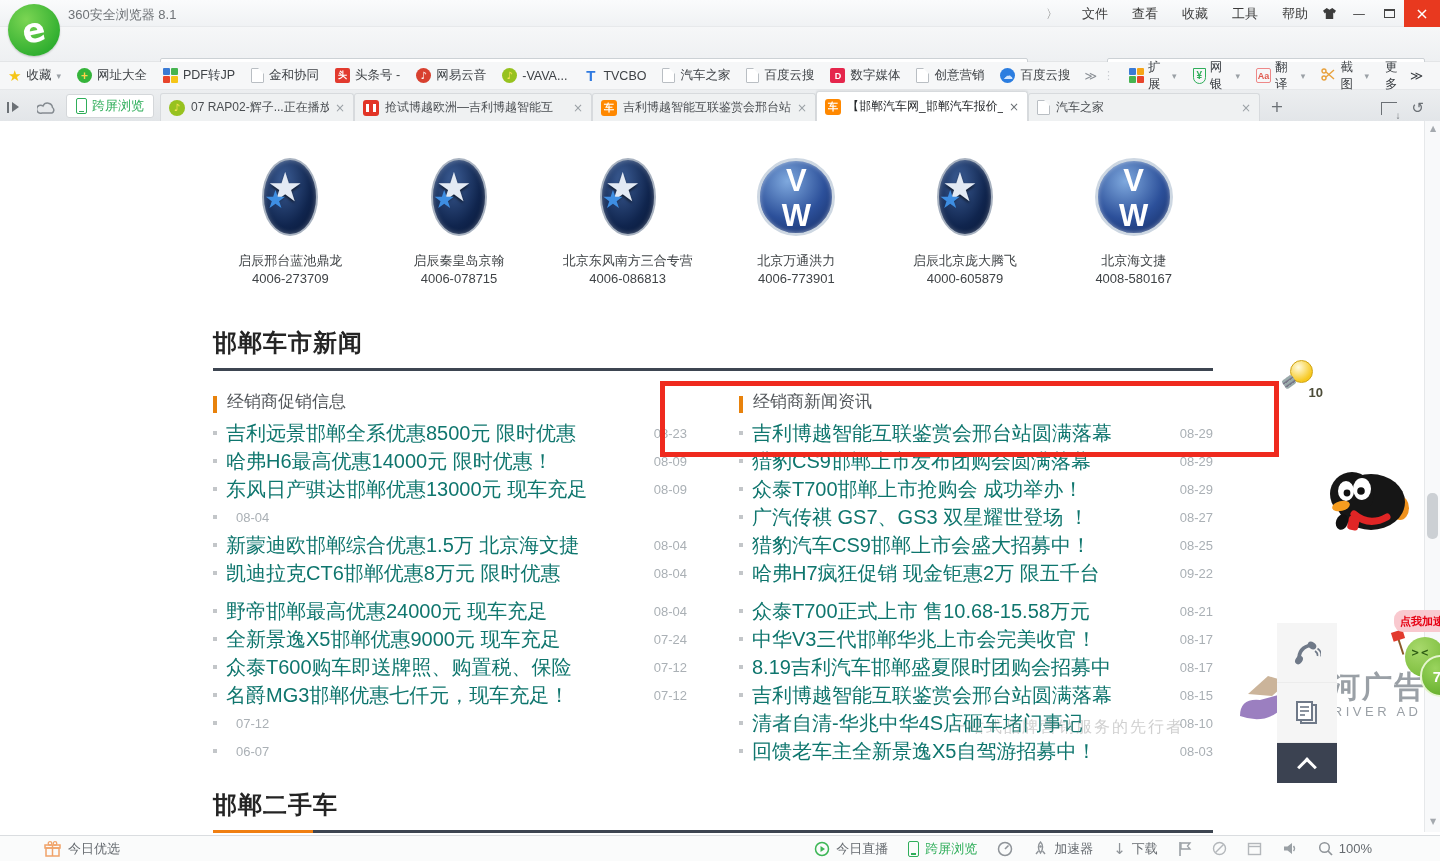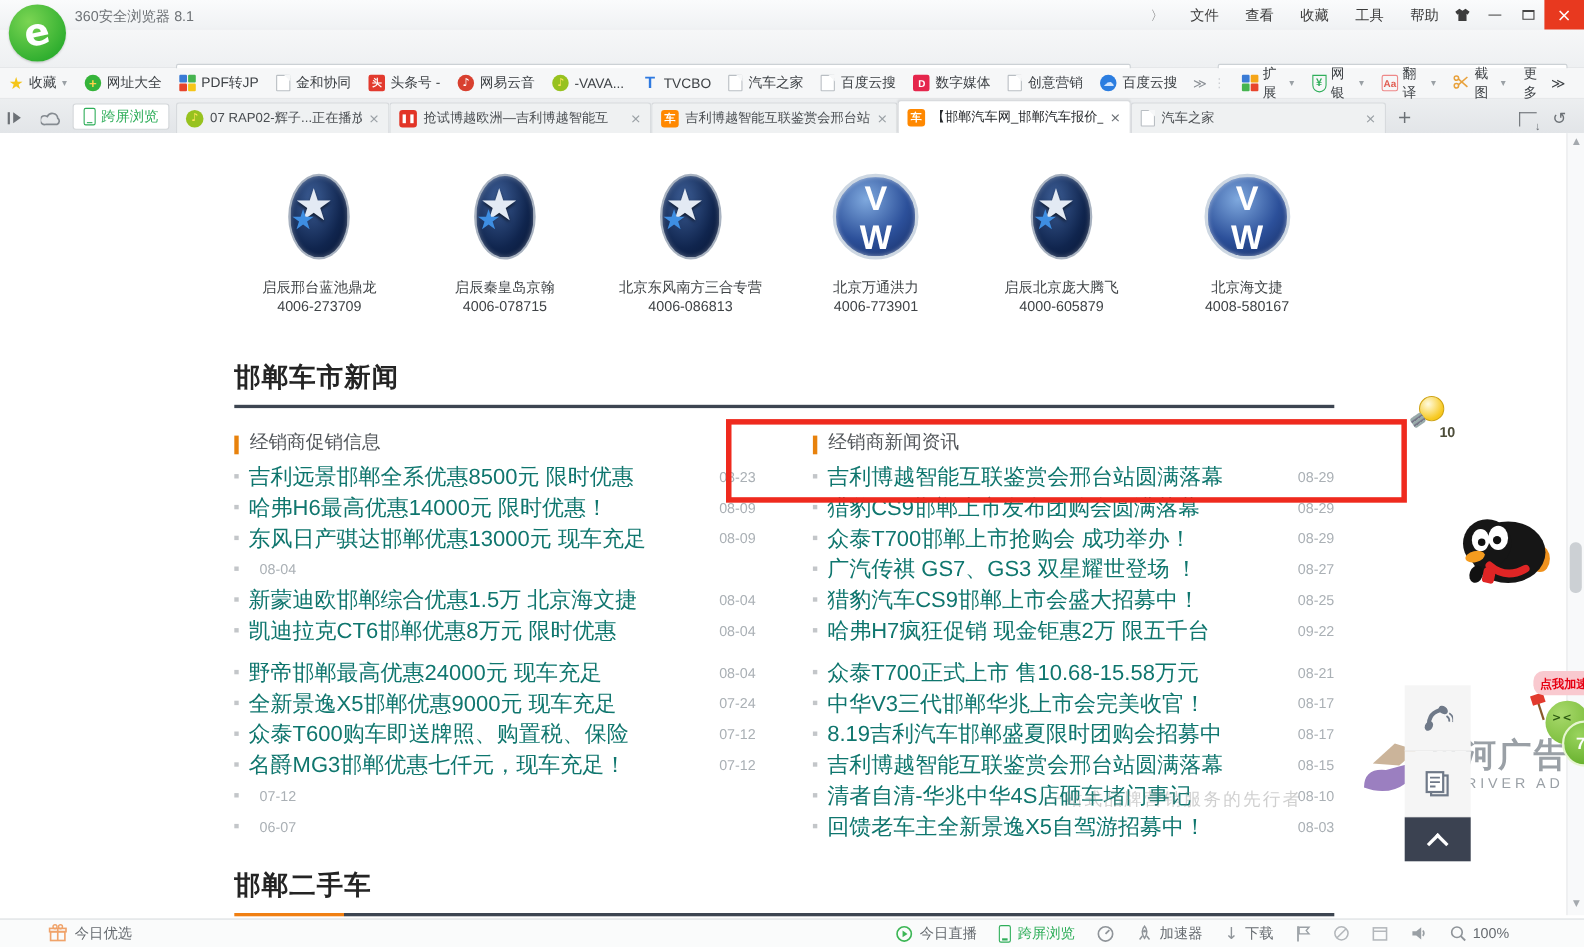--- a/index.html
+++ b/index.html
@@ -146,21 +146,21 @@
 .slogan{position:absolute;left:950px;top:717px;width:440px;font-size:16px;color:#8a8a8a;opacity:.4;letter-spacing:2px;z-index:26;white-space:nowrap}
 
 
 .scrollbar{position:absolute;left:1424px;top:121px;width:16px;height:711px;background:#f8f9fa;border-left:1px solid #e6e8ea;z-index:12}
 .sb-arrow{position:absolute;left:0;width:16px;text-align:center;font-size:8px;color:#a4a9ae}
 .sb-up{top:3px}.sb-dn{bottom:6px}
 .sb-thumb{position:absolute;left:2px;top:372px;width:11px;height:46px;background:#ccd0d4;border-radius:5px}
 
 
 .statusbar{position:absolute;left:0;top:835px;width:1440px;height:26px;background:#fafbfb;border-top:1px solid #dadde0;display:flex;align-items:center;font-size:13px;color:#666b70;z-index:22}
-.sb-left{margin-left:44px;display:flex;align-items:center;gap:7px}
+.sb-left{margin-left:44px;display:flex;align-items:flex-end;gap:7px}
 .sb-right{margin-left:auto;display:flex;align-items:center;gap:20px;margin-right:68px}
 .sbi{display:flex;align-items:center;gap:6px}
 .green-txt{color:#2fae5a}
 </style>
 </head>
 <body>
 
 <div class="screen">
 
   <div class="titlebar">

